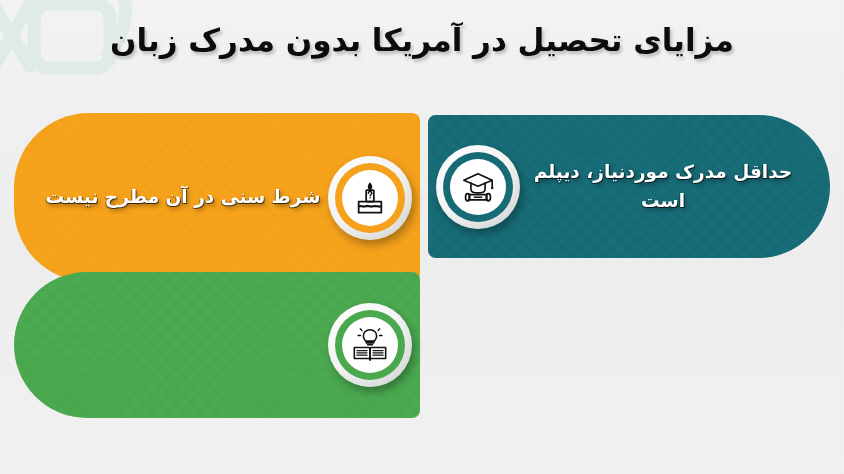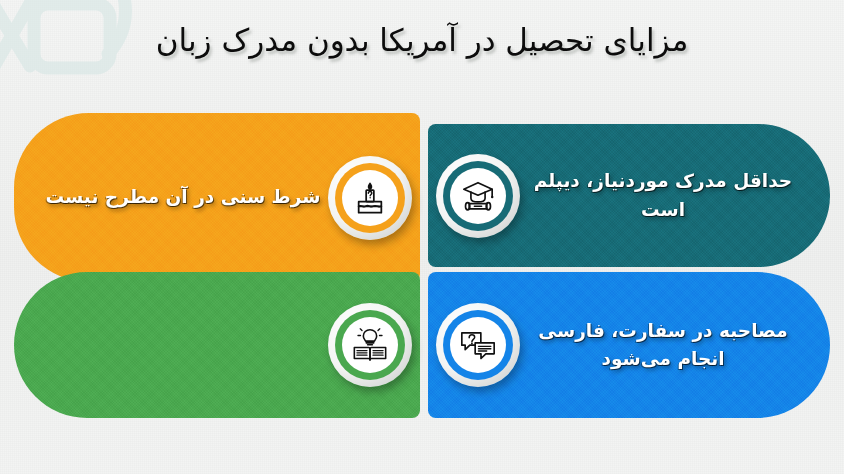--- a/index.html
+++ b/index.html
@@ -41,21 +41,21 @@
 
   
   #title {
     position: absolute;
     left: 0;
     top: 18px;
     width: 844px;
     text-align: center;
     direction: rtl;
     font-size: 31px;
-    font-weight: normal;
+    font-weight: bold;
     color: #0c0c0c;
     letter-spacing: -0.3px;
     line-height: 1.45;
     text-shadow: 2px 3px 3px rgba(150,155,150,0.55);
     white-space: pre-line;
   }
 
   
   .card {
     position: absolute;
@@ -72,21 +72,21 @@
       repeating-linear-gradient(-45deg, rgba(255,255,255,0.030) 0 1px, rgba(0,0,0,0.025) 1px 2px);
     background-blend-mode: overlay;
   }
 
   
   .card.left  .card-body { border-radius: 75px 8px 8px 75px; }
   
   .card.right .card-body { border-radius: 8px 75px 75px 8px; }
 
   #card-age      { left: 14px;  top: 113px; width: 406px; height: 169px; }
-  #card-diploma  { left: 428px; top: 124px; width: 402px; height: 143px; }
+  #card-diploma  { left: 428px; top: 115px; width: 402px; height: 143px; }
   #card-field    { left: 14px;  top: 272px; width: 406px; height: 146px; }
   #card-interview{ left: 428px; top: 272px; width: 402px; height: 146px; }
 
   #card-age      .card-body { background-color: #f5a11b; }
   #card-diploma  .card-body { background-color: #176b76; }
   #card-field    .card-body { background-color: #4aa84f; }
   #card-interview.card-body, #card-interview .card-body { background-color: #1484e8; }
 
   
   .card-text {
@@ -249,37 +249,14 @@
             <g stroke-width="1.5">
               <path d="M8.3 30.6 H20.4 M8.3 33.4 H20.4 M8.3 36.2 H20.4"></path>
               <path d="M27.6 30.6 H39.7 M27.6 33.4 H39.7 M27.6 36.2 H39.7"></path>
             </g>
           </g>
         </svg>
       </div>
     </div>
   </div>
 
-  <div class="card right" id="card-interview">
-    <div class="card-body"></div>
-    <div class="card-text">مصاحبه در سفارت، فارسی انجام می‌شود</div>
-    <div class="badge">
-      <div class="badge-outer"></div>
-      <div class="badge-ring"></div>
-      <div class="badge-inner">
-        <svg viewBox="0 0 48 48" width="40" height="40" aria-hidden="true">
-          <g fill="none" stroke="#111" stroke-width="2" stroke-linejoin="round" stroke-linecap="round">
-
-            <path d="M4.6 9.4 H27.4 V24.2 H14.2 L8.6 29.6 V24.2 H4.6 Z" fill="#fff"></path>
-            <path d="M13.4 15.2 C13.4 13.1 14.9 11.8 16.7 11.8 C18.6 11.8 20 13.1 20 14.8 C20 17.1 16.7 17.5 16.7 20" stroke-width="1.8"></path>
-            <circle cx="16.7" cy="22.2" r="1.1" fill="#111" stroke="none"></circle>
-
-            <path d="M20.6 21.4 H43.4 V34.6 H33.4 L27.6 40.2 V34.6 H20.6 Z" fill="#fff"></path>
-            <g stroke-width="1.7">
-              <path d="M24.6 25.6 H39.4 M24.6 28.4 H39.4 M24.6 31.2 H34.4"></path>
-            </g>
-          </g>
-        </svg>
-      </div>
-    </div>
-  </div>
 
 </div>
 
 </body></html>

